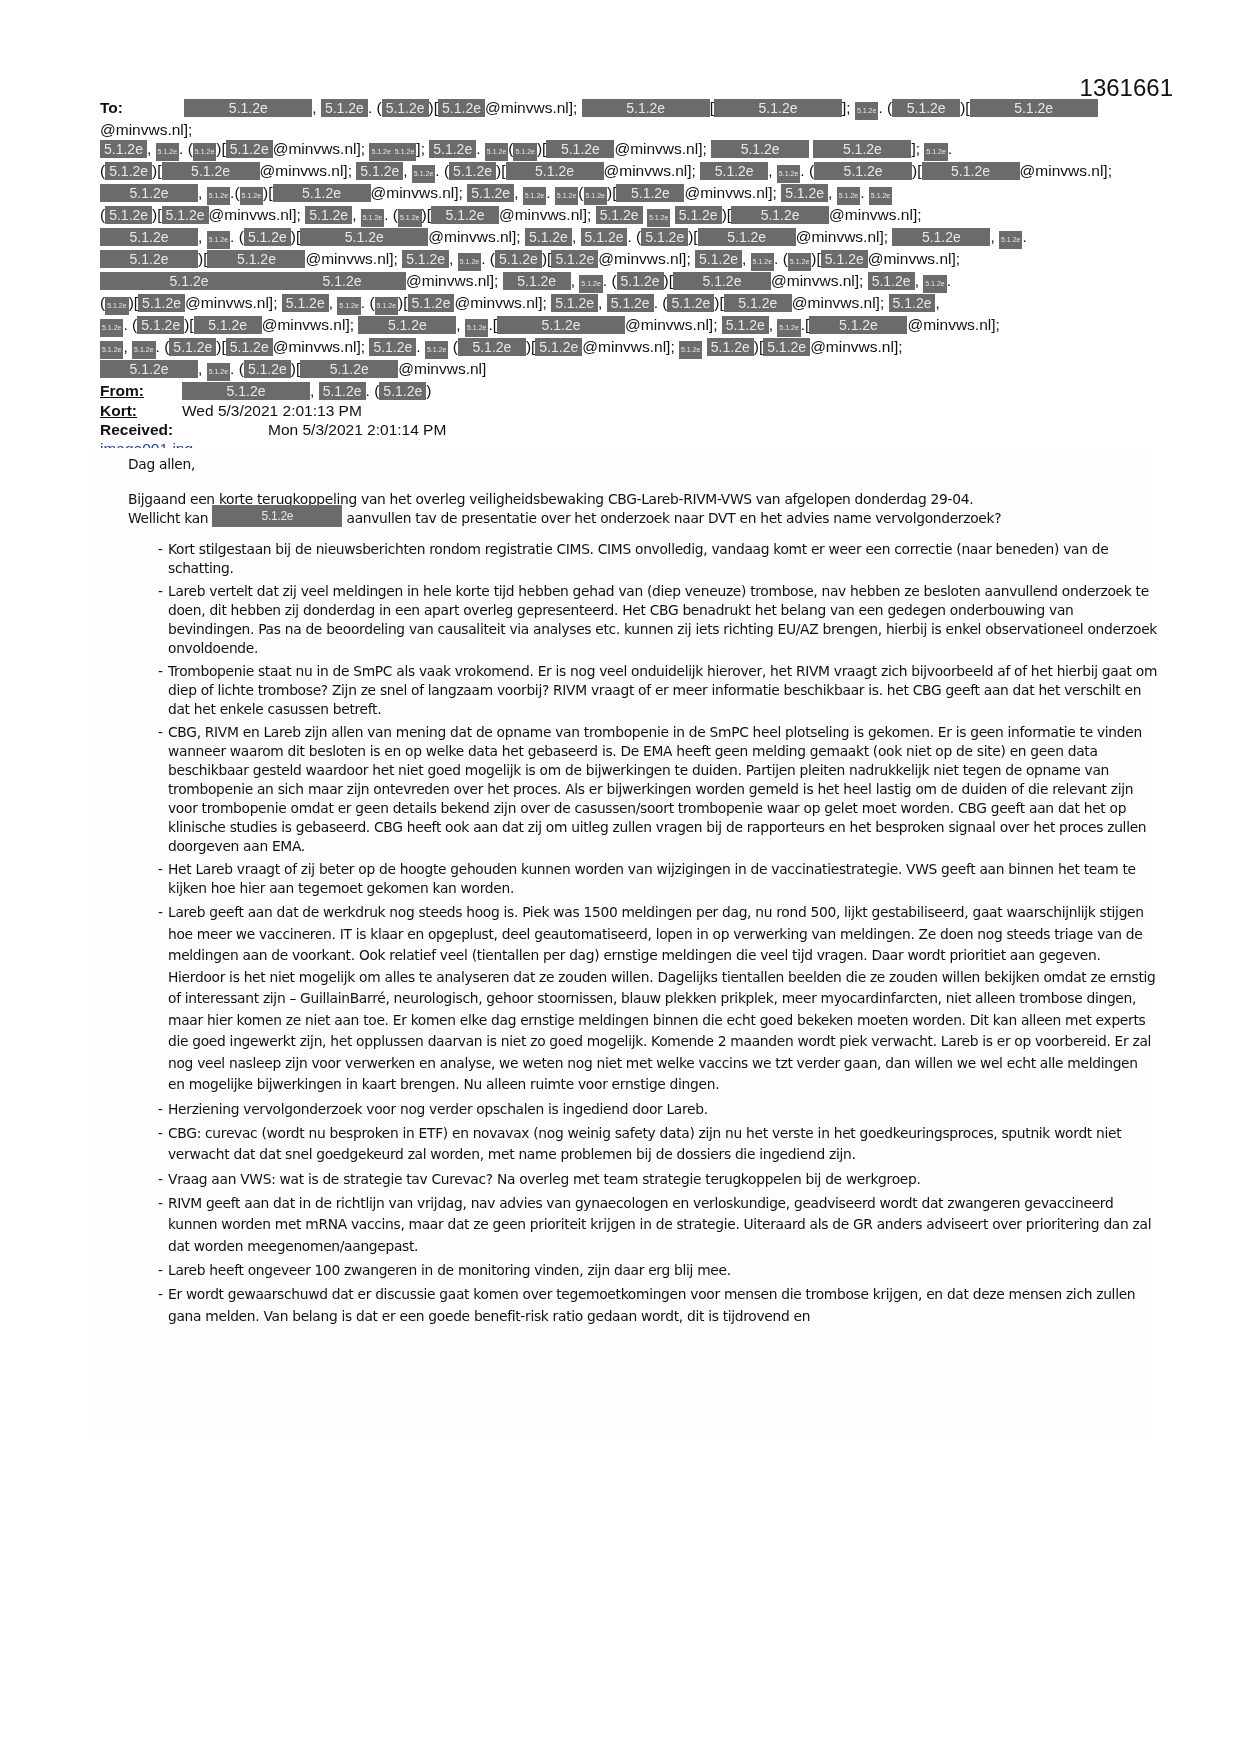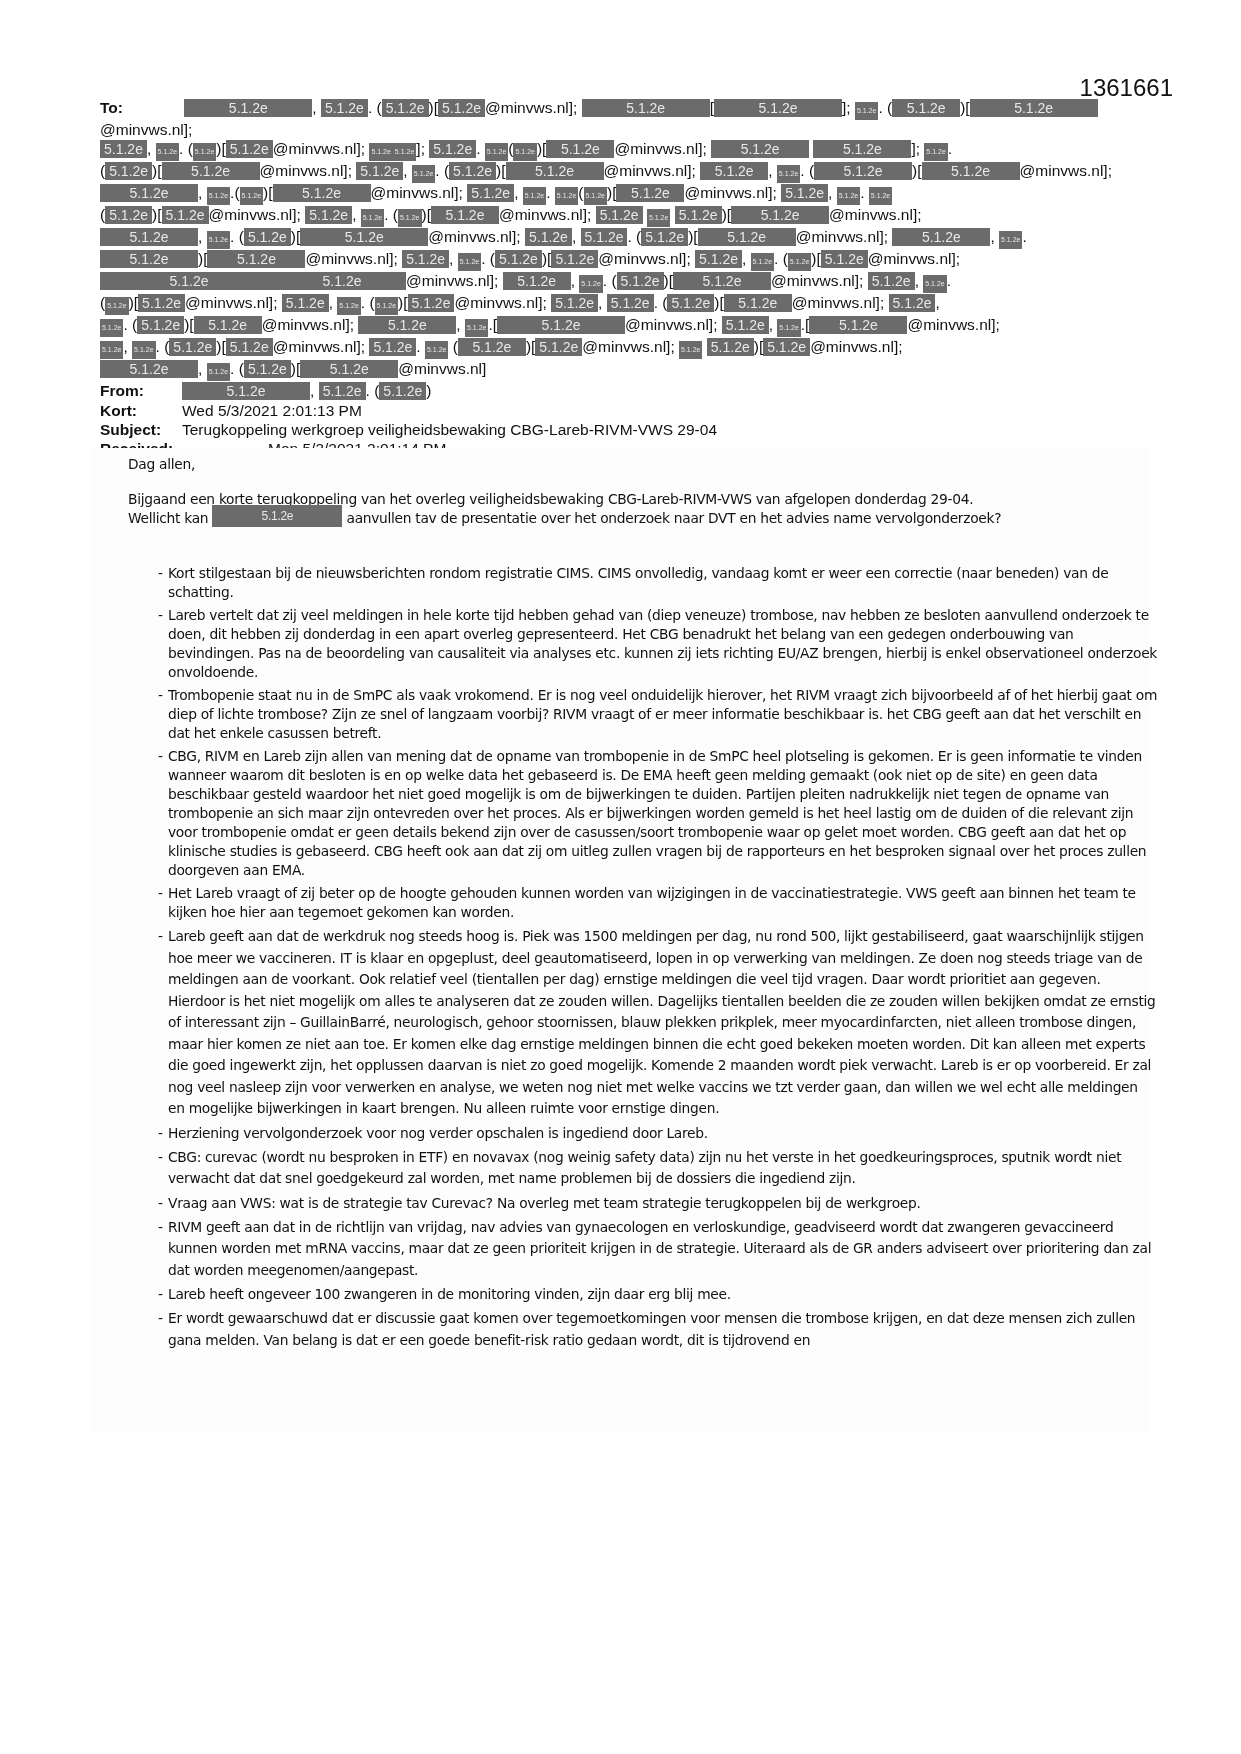--- a/index.html
+++ b/index.html
@@ -4,21 +4,21 @@
 <style>
   html, body { margin: 0; padding: 0; background: #ffffff; }
   body { width: 1241px; height: 1754px; position: relative; overflow: hidden; font-family: "Liberation Sans", sans-serif; color: #111; }
   .doc-id { position: absolute; top: 58px; right: 68px; font-size: 24px; color: #111; margin-top: 16px; }
   .header { position: absolute; top: 98px; left: 100px; width: 1050px; font-size: 15.5px; line-height: 19.3px; }
   .to-block { position: relative; }
   .to-label { font-weight: bold; display: inline-block; width: 80px; }
   .r { background: #6b6b6b; color: #e8e8e8; display: inline-block; padding: 0 4px; font-size: 14px; line-height: 18px; vertical-align: baseline; text-align: center; }
   .r.s { font-size: 7px; padding: 0 2px; } .r.w2 { min-width: 60px; } .r.w3 { min-width: 90px; } .r.w4 { min-width: 120px; } .r.w5 { min-width: 170px; }
   .hrow { display: flex; align-items: baseline; }
-  .hlabel { font-weight: bold; width: 82px; flex: none; }
+  .hlabel { font-weight: bold; width: 82px; flex: none; text-decoration: underline; }
   .hlabel-wide { font-weight: bold; width: 168px; flex: none; }
   .link { color: #1a3fb4; text-decoration: underline; }
   .body-box { position: absolute; top: 448px; left: 90px; width: 1060px; height: 985px; background: #fdfdfd; }
   .body { position: absolute; top: 455px; left: 128px; width: 1030px; font-family: "DejaVu Sans", sans-serif; font-size: 13.8px; line-height: 19px; color: #111; letter-spacing: -0.3px; }
   .body p { margin: 0 0 16px 0; }
   .body ul { list-style: none; margin: 0; padding: 0; }
   .body li { position: relative; padding-left: 40px; margin-bottom: 4px; }
   .body li .dash { position: absolute; left: 30px; top: 0; }
   .body li .txt { display: block; padding-left: 0; }
   .inline-redact { background: #6b6b6b; color: #e8e8e8; display: inline-block; width: 130px; text-align: center; font-family: "Liberation Sans", sans-serif; font-size: 12px; line-height: 22px; vertical-align: top; margin-top: -4px; }
@@ -46,37 +46,33 @@
   </div>
   <div class="hrow">
     <span class="hlabel">From:</span>
     <span><span class="r w4">5.1.2e</span>, <span class="r">5.1.2e</span>. (<span class="r">5.1.2e</span>)</span>
   </div>
   <div class="hrow">
     <span class="hlabel">Kort:</span>
     <span>Wed 5/3/2021 2:01:13 PM</span>
   </div>
   <div class="hrow">
-    <span class="hlabel">Subject:</span>
-    <span>Terugkoppeling werkgroep veiligheidsbewaking CBG-Lareb-RIVM-VWS 29-04</span>
-  </div>
-  <div class="hrow">
     <span class="hlabel-wide">Received:</span>
     <span>Mon 5/3/2021 2:01:14 PM</span>
   </div>
   <div class="hrow">
     <span class="link">image001.jpg</span>
   </div>
 </div>
 
 <div class="body-box"></div>
 
 <div class="body">
   <p>Dag allen,</p>
-  <p style="margin-bottom:36px;">
+  <p style="margin-bottom:12px;">
     <span>Bijgaand een korte terugkoppeling van het overleg veiligheidsbewaking CBG-Lareb-RIVM-VWS van afgelopen donderdag 29-04.</span><br>
     <span>Wellicht kan</span>
     <span class="inline-redact">5.1.2e</span>
     <span>aanvullen tav de presentatie over het onderzoek naar DVT en het advies name vervolgonderzoek?</span>
   </p>
   <ul>
     <li>
         <span class="dash">-</span>
         <span class="txt">Kort stilgestaan bij de nieuwsberichten rondom registratie CIMS. CIMS onvolledig, vandaag komt er weer een correctie (naar beneden) van de schatting.</span>
       </li>

